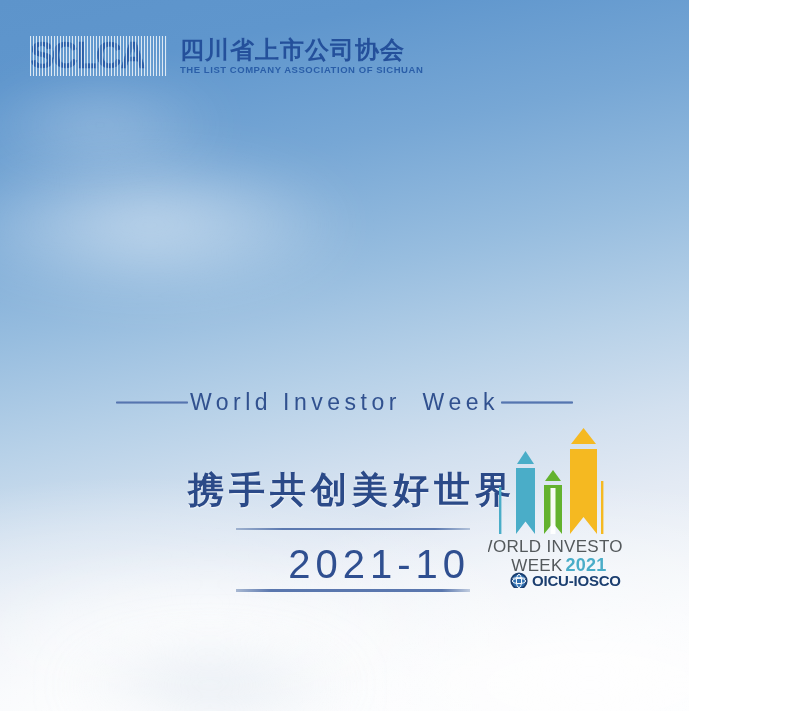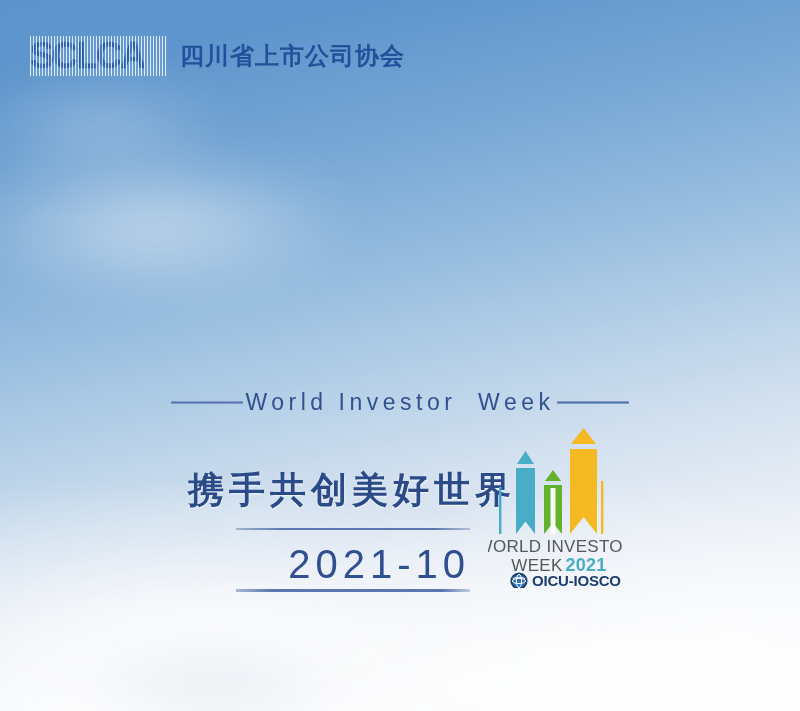--- a/index.html
+++ b/index.html
@@ -3,21 +3,21 @@
 <meta charset="utf-8">
 <style>
   * { margin:0; padding:0; box-sizing:border-box; }
   html, body {
     width:800px; height:711px;
     font-family:"Liberation Sans","DejaVu Sans",sans-serif;
     overflow:hidden;
   }
   #poster {
     position:relative;
-    width:800px; height:711px;
+    width:689px; height:711px;
     overflow:hidden;
     background:
       radial-gradient(ellipse 120% 60% at 20% 100%, rgba(255,255,255,0.95) 0%, rgba(255,255,255,0.0) 55%),
       radial-gradient(ellipse 90% 45% at 85% 95%, rgba(255,255,255,0.85) 0%, rgba(255,255,255,0.0) 60%),
       linear-gradient(168deg,
         #5d94cb 0%,
         #5f96cd 10%,
         #77a7d5 25%,
         #97bddf 40%,
         #b7d1e8 53%,
@@ -183,20 +183,21 @@
   <div class="cloud c4"></div>
 
   <div id="assoc">
     <div id="assoc-mark">
       <div class="mark-text">SCLCA</div>
       <div class="stripes2"></div>
       <div class="stripes"></div>
     </div>
     <div id="assoc-names">
       <div id="assoc-cn">四川省上市公司协会</div>
+      <div id="assoc-en">THE LIST COMPANY ASSOCIATION OF SICHUAN</div>
     </div>
   </div>
 
 
   <div id="subtitle-row">
     <span class="rule"></span>
     <span id="subtitle-en">World Investor  Week</span>
     <span class="rule"></span>
   </div>
 

